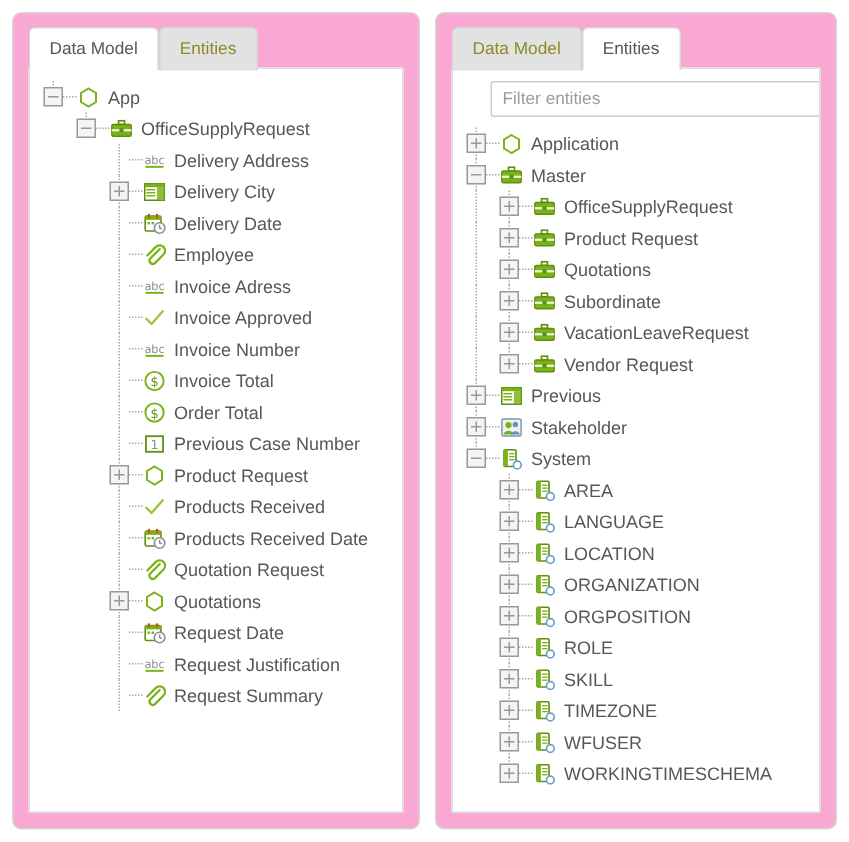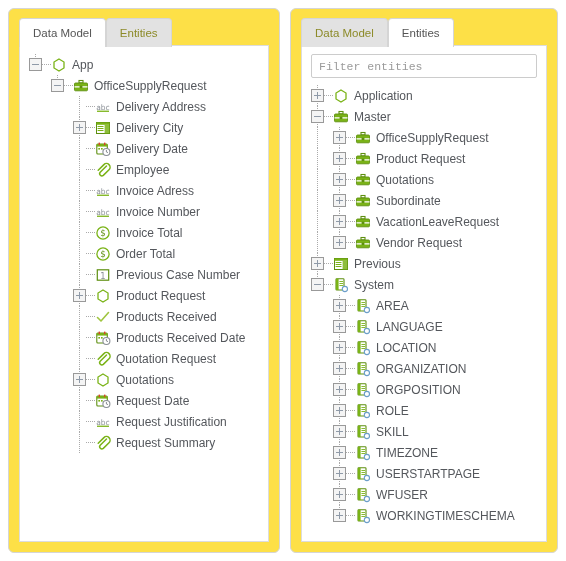--- a/index.html
+++ b/index.html
@@ -14,21 +14,21 @@
     height: 561px;
     overflow: hidden;
     background: #ffffff;
   }
 
   
   .panel {
     position: absolute;
     top: 8px;
     height: 545px;
-    background: #fde047;
+    background: #f9a8d4;
     border: 1px solid #d5d5d5;
     border-radius: 6px;
     box-sizing: border-box;
   }
   #panel-left  { left: 8px;   width: 272px; }
   #panel-right { left: 290px; width: 268px; }
 
   
   .tabbar {
     position: absolute;
@@ -84,26 +84,27 @@
   }
 
   
   .filter-wrap { padding: 8px 9px 4px 9px; }
   .filter-input {
     width: 100%;
     box-sizing: border-box;
     height: 24px;
     padding: 2px 7px;
     font-size: 11.5px;
-    font-family: Liberation Mono, monospace;
+    font-family: Liberation Sans, sans-serif;
     color: #555;
     border: 1px solid #cccccc;
     border-radius: 2px;
     outline: none;
     background: #fff;
+    margin-left: 16px;
   }
   .filter-input::placeholder { color: #9b9b9b; }
 
   
   .tree { padding: 8px 0 0 0; font-size: 12px; color: #54575c; }
   .tree.tight { padding-top: 3px; }
   .row {
     position: relative;
     height: 21px;
     display: flex;
@@ -266,20 +267,32 @@
             </span>
             <span class="label">Invoice Adress</span>
           </div>
           <div class="row">
             <span class="guide" style="left: 59px;"></span>
             <span style="width: 53px; flex: 0 0 auto;"></span>
             <span class="exp-spacer"></span>
             <span class="dash"></span>
             <span style="display: flex; flex: 0 0 auto;">
               <svg class="ico" viewBox="0 0 16 16" xmlns="http://www.w3.org/2000/svg">
+                <path d="M2.5 8.5 L6 12 L13.5 3.5" fill="none" stroke="#9fc53f" stroke-width="1.6" stroke-linecap="round" stroke-linejoin="round"></path>
+              </svg>
+            </span>
+            <span class="label">Invoice Approved</span>
+          </div>
+          <div class="row">
+            <span class="guide" style="left: 59px;"></span>
+            <span style="width: 53px; flex: 0 0 auto;"></span>
+            <span class="exp-spacer"></span>
+            <span class="dash"></span>
+            <span style="display: flex; flex: 0 0 auto;">
+              <svg class="ico" viewBox="0 0 16 16" xmlns="http://www.w3.org/2000/svg">
                 <text x="8" y="10.5" font-family="DejaVu Sans, sans-serif" font-size="7.5" fill="#8a8f96" text-anchor="middle">abc</text>
                 <rect x="2" y="11.6" width="12" height="1.3" fill="#7ab317"></rect>
               </svg>
             </span>
             <span class="label">Invoice Number</span>
           </div>
           <div class="row">
             <span class="guide" style="left: 59px;"></span>
             <span style="width: 53px; flex: 0 0 auto;"></span>
             <span class="exp-spacer"></span>
@@ -577,20 +590,36 @@
                 <rect x="1.5" y="2.5" width="13" height="2.3" fill="#7ab317"></rect>
                 <rect x="9.6" y="4.8" width="4.9" height="8.7" fill="#7ab317" opacity="0.85"></rect>
                 <rect x="2.6" y="6" width="5.9" height="1" fill="#7ab317"></rect>
                 <rect x="2.6" y="8" width="5.9" height="1" fill="#7ab317"></rect>
                 <rect x="2.6" y="10" width="5.9" height="1" fill="#7ab317"></rect>
               </svg>
             </span>
             <span class="label">Previous</span>
           </div>
           <div class="row">
+            <span class="guide" style="left: 15px;"></span>
+            <span style="width: 9px; flex: 0 0 auto;"></span>
+            <span class="exp plus"></span>
+            <span class="dash"></span>
+            <span style="display: flex; flex: 0 0 auto;">
+              <svg class="ico" viewBox="0 0 16 16" xmlns="http://www.w3.org/2000/svg">
+                <rect x="1.6" y="2.4" width="12.8" height="11.2" rx="1" fill="#eef3f8" stroke="#7e97ad" stroke-width="1"></rect>
+                <circle cx="6" cy="6.4" r="2.1" fill="#7ab317"></circle>
+                <path d="M2.6 12.6 a3.6 3.6 0 0 1 6.8 0 Z" fill="#7ab317"></path>
+                <circle cx="10.6" cy="6" r="1.8" fill="#6b8fae"></circle>
+                <path d="M7.6 12.6 a3.2 3.2 0 0 1 6 0 Z" fill="#6b8fae"></path>
+              </svg>
+            </span>
+            <span class="label">Stakeholder</span>
+          </div>
+          <div class="row">
             <span class="guide" style="left: 15px; bottom: auto; height: 11px;"></span>
             <span style="width: 9px; flex: 0 0 auto;"></span>
             <span class="exp"></span>
             <span class="dash"></span>
             <span style="display: flex; flex: 0 0 auto;">
               <svg class="ico" viewBox="0 0 16 16" xmlns="http://www.w3.org/2000/svg">
                 <rect x="3" y="1.8" width="8" height="11.2" rx="0.8" fill="#ffffff" stroke="#5e8f10" stroke-width="1.1"></rect>
                 <rect x="3" y="1.8" width="2.6" height="11.2" fill="#7ab317"></rect>
                 <rect x="6.4" y="4" width="3.6" height="0.9" fill="#7ab317"></rect>
                 <rect x="6.4" y="6" width="3.6" height="0.9" fill="#7ab317"></rect>
@@ -744,37 +773,20 @@
             <span style="display: flex; flex: 0 0 auto;">
               <svg class="ico" viewBox="0 0 16 16" xmlns="http://www.w3.org/2000/svg">
                 <rect x="3" y="1.8" width="8" height="11.2" rx="0.8" fill="#ffffff" stroke="#5e8f10" stroke-width="1.1"></rect>
                 <rect x="3" y="1.8" width="2.6" height="11.2" fill="#7ab317"></rect>
                 <rect x="6.4" y="4" width="3.6" height="0.9" fill="#7ab317"></rect>
                 <rect x="6.4" y="6" width="3.6" height="0.9" fill="#7ab317"></rect>
                 <rect x="6.4" y="8" width="3.6" height="0.9" fill="#7ab317"></rect>
                 <circle cx="11.9" cy="12" r="2.6" fill="#ffffff" stroke="#6b9ec9" stroke-width="1.1"></circle>
               </svg>
             </span>
-            <span class="label">USERSTARTPAGE</span>
-          </div>
-          <div class="row">
-            <span class="guide" style="left: 37px;"></span>
-            <span style="width: 31px; flex: 0 0 auto;"></span>
-            <span class="exp plus"></span>
-            <span class="dash"></span>
-            <span style="display: flex; flex: 0 0 auto;">
-              <svg class="ico" viewBox="0 0 16 16" xmlns="http://www.w3.org/2000/svg">
-                <rect x="3" y="1.8" width="8" height="11.2" rx="0.8" fill="#ffffff" stroke="#5e8f10" stroke-width="1.1"></rect>
-                <rect x="3" y="1.8" width="2.6" height="11.2" fill="#7ab317"></rect>
-                <rect x="6.4" y="4" width="3.6" height="0.9" fill="#7ab317"></rect>
-                <rect x="6.4" y="6" width="3.6" height="0.9" fill="#7ab317"></rect>
-                <rect x="6.4" y="8" width="3.6" height="0.9" fill="#7ab317"></rect>
-                <circle cx="11.9" cy="12" r="2.6" fill="#ffffff" stroke="#6b9ec9" stroke-width="1.1"></circle>
-              </svg>
-            </span>
             <span class="label">WFUSER</span>
           </div>
           <div class="row">
             <span class="guide" style="left: 37px; bottom: auto; height: 11px;"></span>
             <span style="width: 31px; flex: 0 0 auto;"></span>
             <span class="exp plus"></span>
             <span class="dash"></span>
             <span style="display: flex; flex: 0 0 auto;">
               <svg class="ico" viewBox="0 0 16 16" xmlns="http://www.w3.org/2000/svg">
                 <rect x="3" y="1.8" width="8" height="11.2" rx="0.8" fill="#ffffff" stroke="#5e8f10" stroke-width="1.1"></rect>

